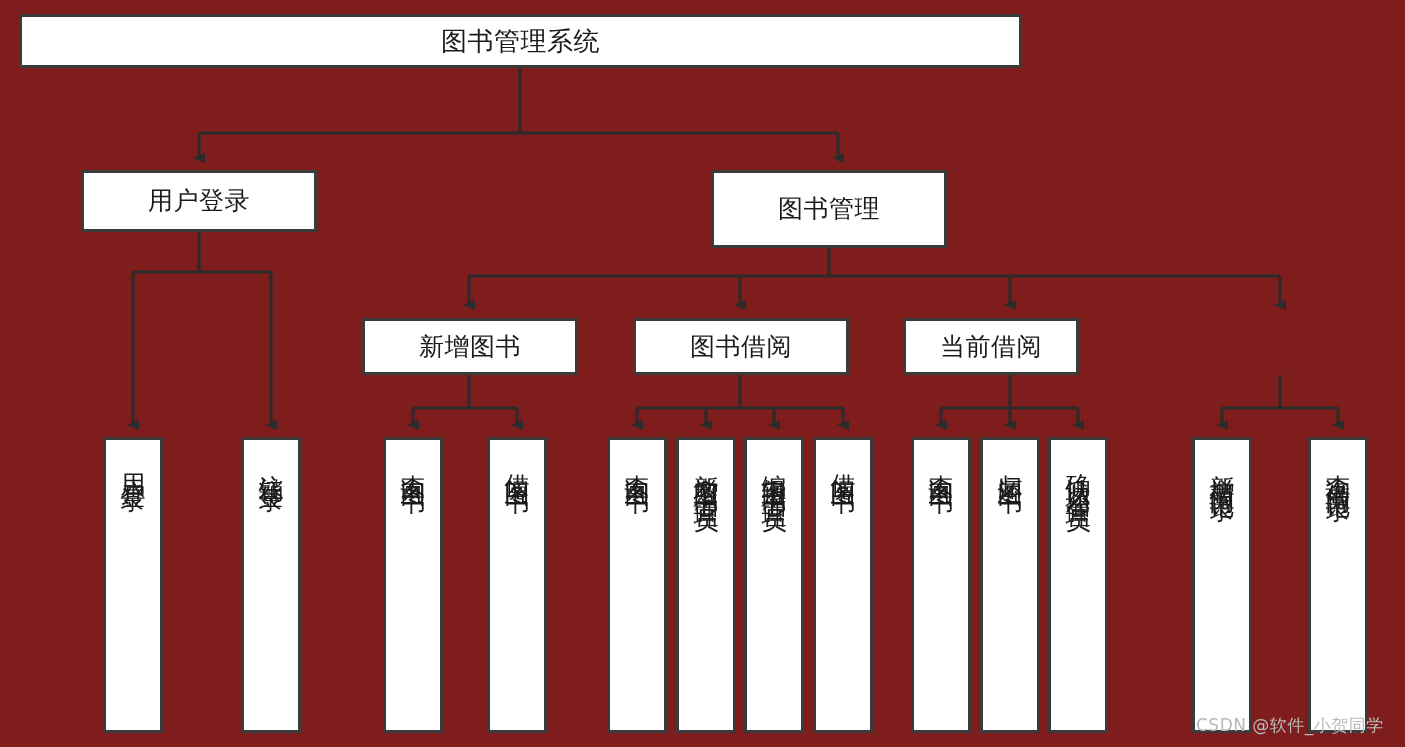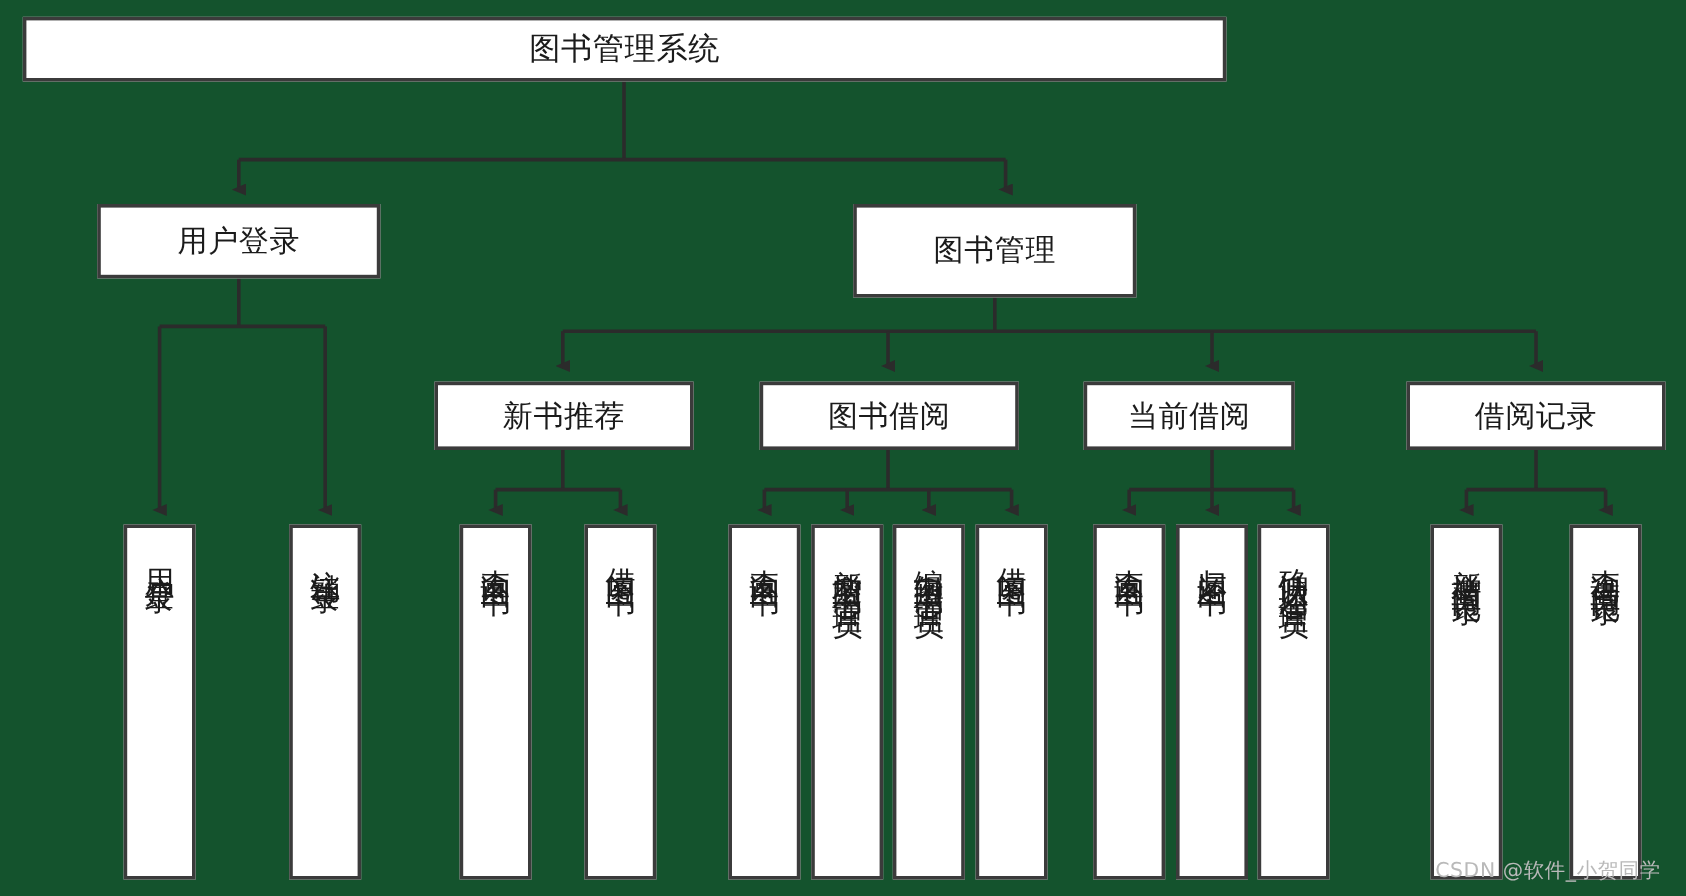--- a/index.html
+++ b/index.html
@@ -10,21 +10,21 @@
   body {
     width: 1405px;
     height: 747px;
     font-family: "DejaVu Sans", "Liberation Sans", sans-serif;
     overflow: hidden;
   }
   #diagram {
     position: relative;
     width: 1405px;
     height: 747px;
-    background: #14532d;
+    background: #7f1d1d;
   }
   svg.connectors {
     position: absolute;
     top: 0;
     left: 0;
     width: 1405px;
     height: 747px;
     pointer-events: none;
   }
   .node {
@@ -134,34 +134,31 @@
 
   <div class="node horizontal" style="left:81px; top:170px; width:236px; height:62px;">
     <span class="label">用户登录</span>
   </div>
 
   <div class="node horizontal" style="left:711px; top:170px; width:236px; height:78px;">
     <span class="label">图书管理</span>
   </div>
 
   <div class="node horizontal" style="left:362px; top:318px; width:216px; height:57px;">
-    <span class="label">新书推荐</span>
+    <span class="label">新增图书</span>
   </div>
 
   <div class="node horizontal" style="left:633px; top:318px; width:216px; height:57px;">
     <span class="label">图书借阅</span>
   </div>
 
   <div class="node horizontal" style="left:903px; top:318px; width:176px; height:57px;">
     <span class="label">当前借阅</span>
   </div>
 
-  <div class="node horizontal" style="left:1172px; top:318px; width:216px; height:57px;">
-    <span class="label">借阅记录</span>
-  </div>
 
   <div class="node vertical" style="left:103px; top:437px; width:60px; height:296px;">
     <span class="label">用户登录</span>
   </div>
 
   <div class="node vertical" style="left:241px; top:437px; width:60px; height:296px;">
     <span class="label">注销登录</span>
   </div>
 
   <div class="node vertical" style="left:383px; top:437px; width:60px; height:296px;">

